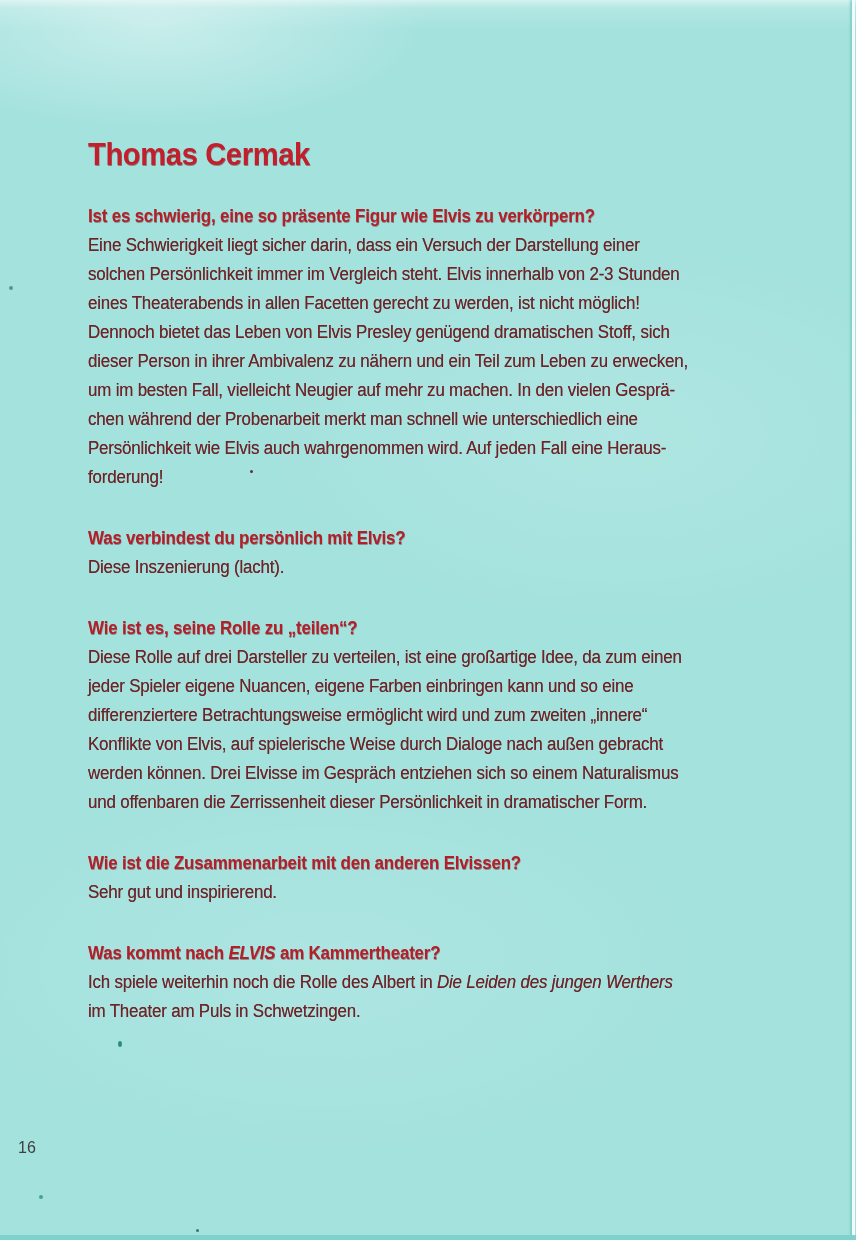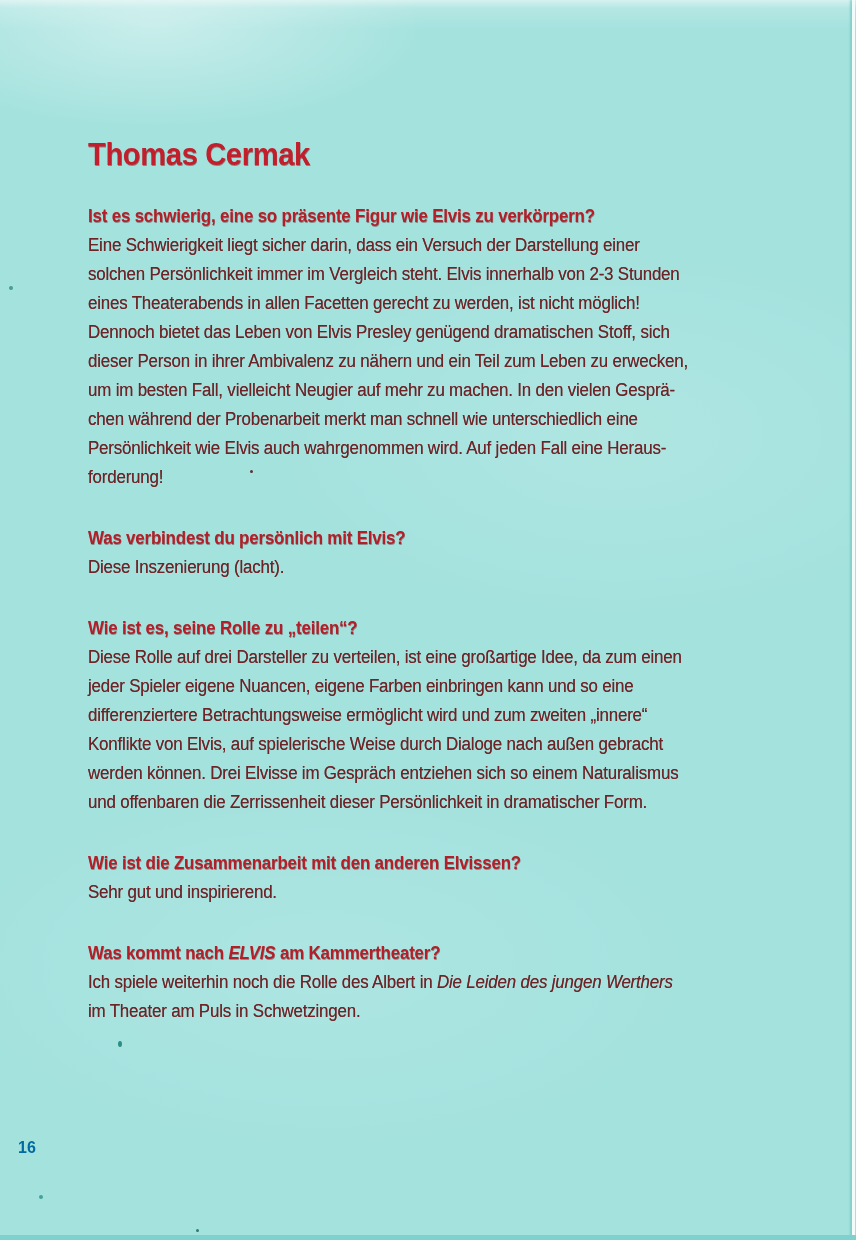--- a/index.html
+++ b/index.html
@@ -75,22 +75,22 @@
   }
   .answer .line {
     color: #6e2327;
     text-shadow: 0 0 0.5px rgba(110,35,39,0.7);
   }
   .page-number {
     position: absolute;
     left: 18px;
     top: 1139px;
     font-size: 16px;
-    font-weight: bold;
-    color: #0369a1;
+    font-weight: normal;
+    color: #404040;
   }
   em { font-style: italic; }
 </style>
 </head>
 <body>
 
 <div class="scan">
 
   <div class="texture"></div>
 

